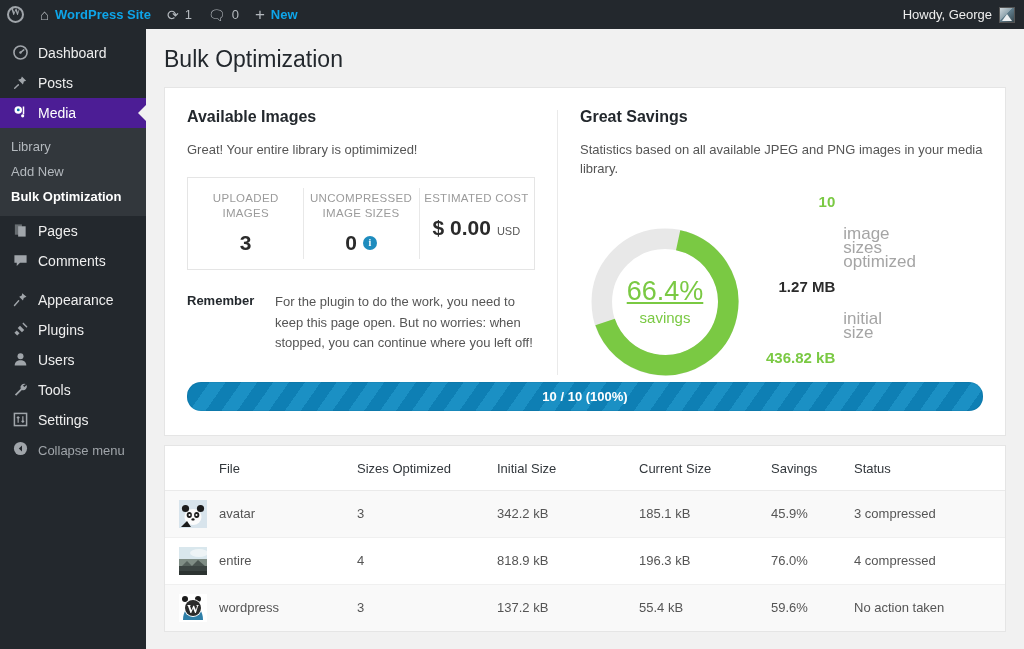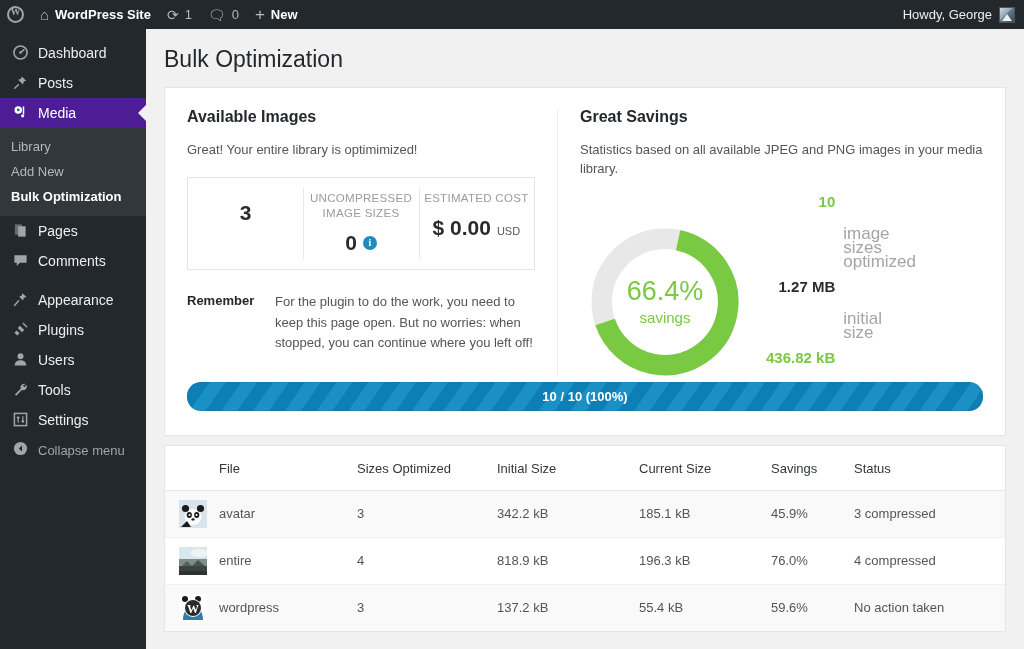--- a/index.html
+++ b/index.html
@@ -19,21 +19,21 @@
     position:absolute; top:0; left:0; width:1024px; height:29px;
     background:#23282d; color:#eee;
     display:flex; align-items:center;
     font-size:13px;
   }
   .ab-item {
     display:flex; align-items:center; gap:6px;
     height:29px; padding:0 8px; color:#b4b9be; white-space:nowrap;
   }
   .ab-item.first { padding-left:7px; }
-  .ab-label { color:#ffffff; font-weight:600;text-align:center; }
+  .ab-label { color:#0ea5e9; font-weight:600;text-align:center; }
   .ab-count { color:#b4b9be; }
   .wp-logo-ic {
     width:17px; height:17px; border-radius:50%;
     border:2px solid #a0a5aa; position:relative; display:inline-block;
   }
   .wp-logo-ic::before{
     content:"W"; position:absolute; left:0; right:0; top:-2px;
     font-size:10px; font-weight:bold; text-align:center; color:#a0a5aa;
     font-family:"Liberation Serif", serif;
   }
@@ -142,21 +142,21 @@
   .remember-txt { font-size:13px; color:#555; line-height:1.55; }
 
   
   .savings-row { display:flex; align-items:center; gap:8px; margin-top:4px;}
   .donut-wrap { position:relative; width:178px; height:162px; flex:0 0 178px; }
   .donut { position:absolute; left:6px; top:0; width:158px; height:158px; }
   .donut-center {
     position:absolute; left:6px; top:0; width:158px; height:158px;
     display:flex; flex-direction:column; align-items:center; justify-content:center;
   }
-  .donut-pct { font-size:27px; color:#7ac943; line-height:1; font-weight:400;}
+  .donut-pct { font-size:27px; color:#7ac943; line-height:1; font-weight:400;text-decoration:underline;}
   .donut-lbl { font-size:15px; color:#7ac943; margin-top:4px;}
 
   .savings-nums { padding-top:4px; }
   .snum-row { display:flex; align-items:flex-start; gap:8px; margin-bottom:9px; justify-content:flex-end;}
   .snum-val { font-size:15px; font-weight:bold; text-align:right; white-space:nowrap; flex:0 0 auto;}
   .snum-val.green { color:#7ac943; }
   .snum-val.dark { color:#2b2b2b; }
   .snum-lbl { font-size:17px; color:#a5a5a5; line-height:14px; width:66px; padding-top:2px;margin-top:32px;}
 
   
@@ -359,20 +359,21 @@
 
   <div class="card" id="top-card">
     <div class="cols">
 
       <div class="col-left">
         <div class="sec-title">Available Images</div>
         <div class="sec-sub">Great! Your entire library is optimimized!</div>
 
         <div class="statbox">
           <div class="stat">
+            <div class="stat-lbl">UPLOADED IMAGES</div>
             <div class="stat-val">
               <span>3</span>
             </div>
           </div>
           <div class="stat">
             <div class="stat-lbl">UNCOMPRESSED IMAGE SIZES</div>
             <div class="stat-val">
               <span>0</span>
               <span class="info-ic">i</span>
             </div>

